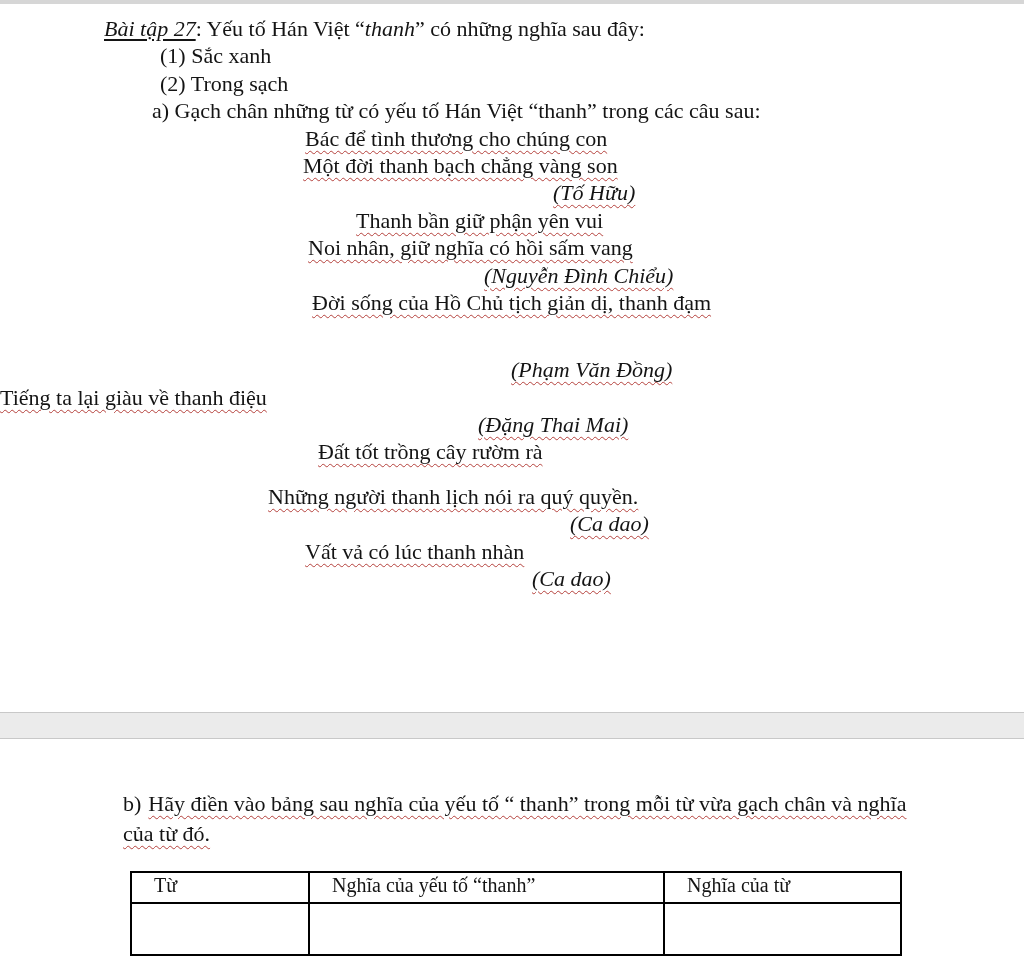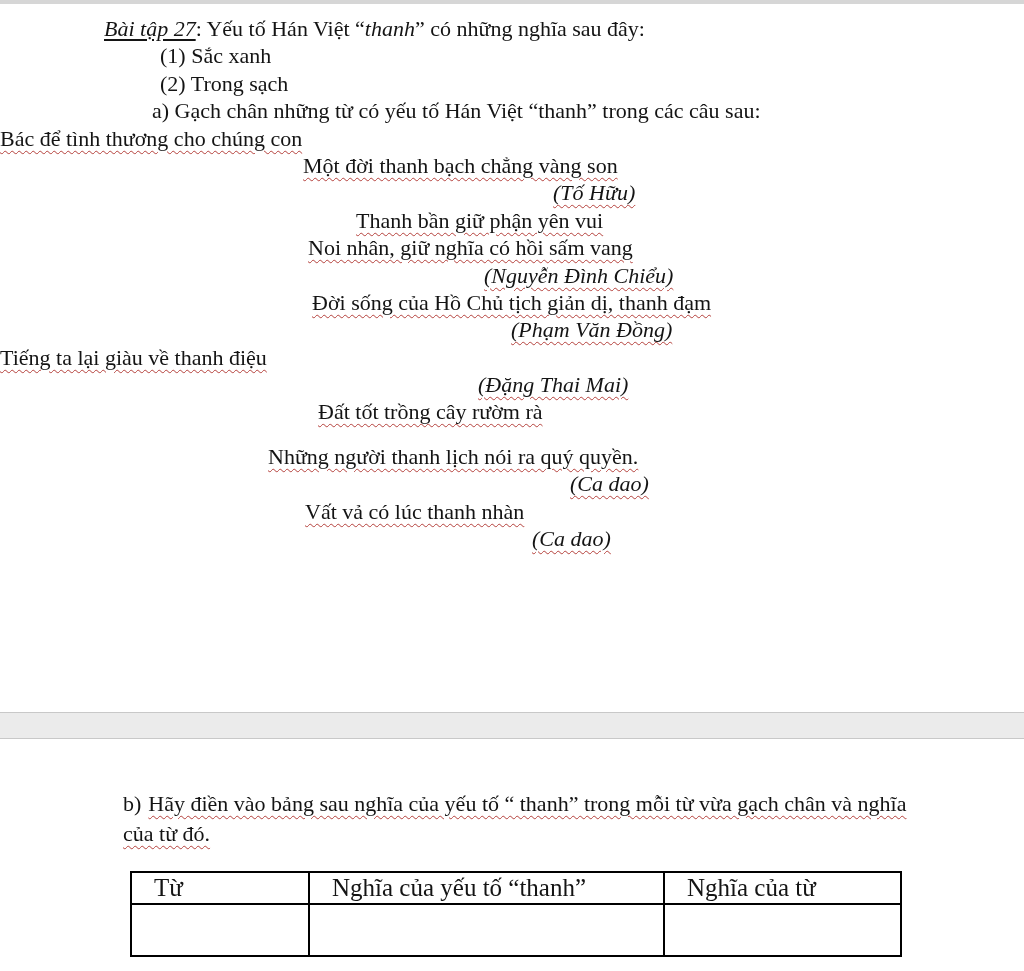--- a/index.html
+++ b/index.html
@@ -17,42 +17,42 @@
   .sq{
     text-decoration-line:underline;
     text-decoration-style:wavy;
     text-decoration-color:var(--sq,#b5413c);
     text-decoration-thickness:1.2px;
     text-underline-offset:4px;
   }
   .t{padding-left:104px;}
   .m{padding-left:160px;}
   .a{padding-left:152px;}
-  .v0{}  .v1{padding-left:303px;}  .v2{padding-left:553px;}
+  .v0{padding-left:305px;}  .v1{padding-left:303px;}  .v2{padding-left:553px;}
   .v3{padding-left:316px;margin-left:40px;}  .v4{padding-left:308px;}  .v5{padding-left:484px;}
-  .v6{padding-left:312px;}  .v7{padding-left:511px;}  .v8{}
+  .v6{padding-left:312px;}  .v7{padding-left:511px;margin-top:40px;}  .v8{}
   .v9{padding-left:478px;}  .v10{padding-left:318px;} .v11{padding-left:268px;margin-top:17px;}
   .v12{padding-left:570px;} .v13{padding-left:305px;} .v14{padding-left:268px;}
   .v15{padding-left:532px;}
   .page-break{
     position:absolute;top:712px;left:0;width:1024px;height:27px;
     background:#ebebeb;border-top:1px solid #c8c8c8;border-bottom:1px solid #c8c8c8;
     box-sizing:border-box;
   }
   .taskb{position:absolute;top:789px;left:123px;width:880px;line-height:30px;}
   .taskb .row{white-space:nowrap;}
   .lbl{margin-right:7px;}
   .fill-table{
     position:absolute;top:871px;left:130px;
     border-collapse:collapse;table-layout:fixed;
   }
   .fill-table th,.fill-table td{
     border:2px solid #000;font-weight:normal;text-align:left;
     padding:1px 8px 1px 22px;vertical-align:top;box-sizing:border-box;
-    font-size:25px;
+    font-size:20px;
   }
   .c1{width:178px;} .c2{width:355px;} .c3{width:237px;}
   .hdr-row th{height:31px;}
   .empty-row td{height:52px;}
 </style>
 </head>
 <body>
 
 <div class="top-edge"></div>
 

